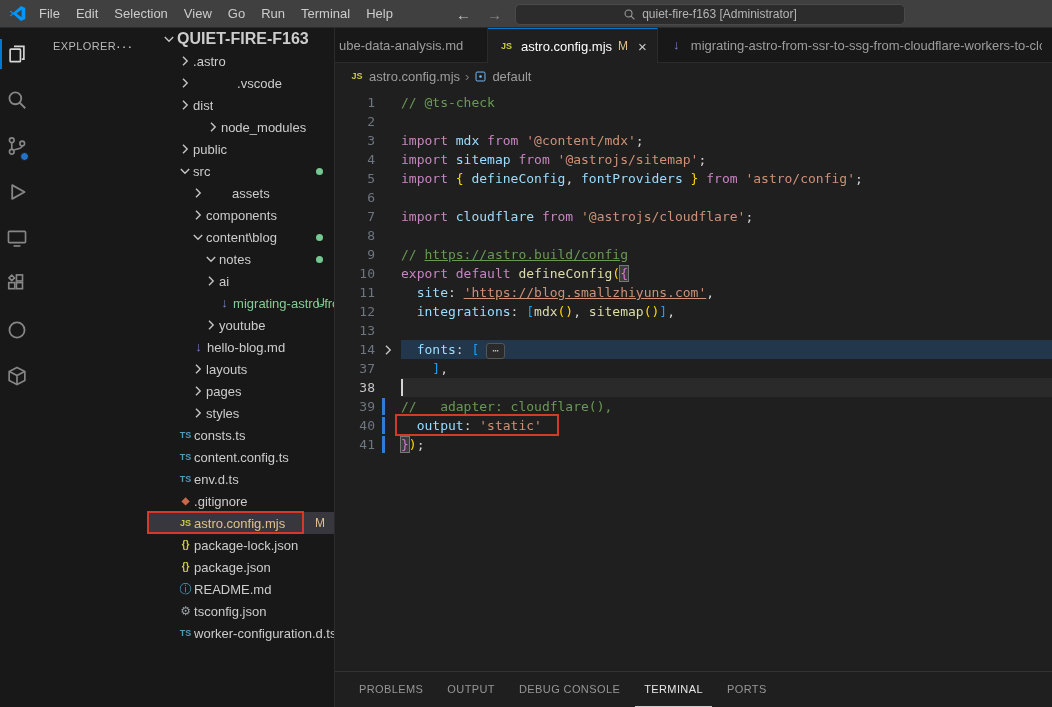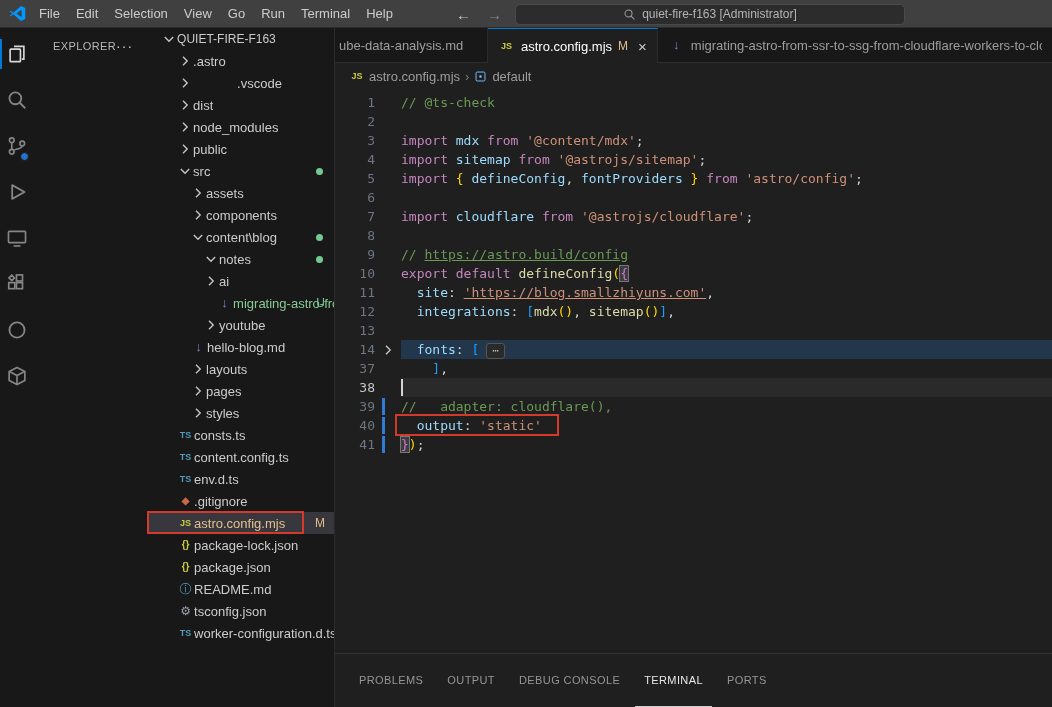--- a/index.html
+++ b/index.html
@@ -26,21 +26,21 @@
   .ab-item.active::before{content:"";position:absolute;left:0;top:8px;bottom:8px;width:2px;background:#0078d4}
   .ab-badge{position:absolute;right:4px;bottom:8px;width:9px;height:9px;border-radius:50%;background:#2472c8;border:1px solid #181818}
 
   
   .sidebar{width:302px;background:#181818;border-right:1px solid #2b2b2b;display:flex;flex:none}
   .sb-header{height:35px;display:flex;align-items:center;padding:0 14px 0 20px;color:#b9b9b9;font-size:11px;letter-spacing:.4px;flex:none}
   .sb-more{margin-left:auto;color:#cccccc;font-size:14px;letter-spacing:1px;cursor:pointer}
   .tree{flex:1;overflow:hidden}
   .row{height:22px;display:flex;align-items:center;position:relative;cursor:pointer;color:#cccccc;white-space:nowrap}
   .row.selected{background:#37373d}
-  .root-row{font-weight:400;font-size:12px;padding-left:14px}
+  .root-row{font-weight:700;font-size:16px;padding-left:14px}
   .chev{width:16px;height:16px;flex:none;display:flex;align-items:center;justify-content:center;color:#c5c5c5}
   .fi{width:17px;flex:none;text-align:center;font-weight:700;font-size:9px;line-height:16px}
   .fi.ts{color:#519aba}
   .fi.js{color:#cbcb41}
   .fi.json{color:#cbcb41;font-size:10px}
   .fi.md{color:#7a85d6;font-size:13px}
   .fi.info{color:#519aba;font-size:12px;font-weight:400}
   .fi.git{color:#c76848;font-size:10px}
   .fi.gear{color:#99a0a8;font-size:12px;font-weight:400}
   .label{overflow:hidden;text-overflow:clip}
@@ -86,21 +86,21 @@
   .tok.b1{color:#ffd700}
   .tok.b2{color:#da70d6}
   .tok.b3{color:#179fff}
   .tok.link{text-decoration:underline}
   .tok.bm{background:rgba(90,93,94,.5);box-shadow:0 0 0 1px #777}
   .pill{display:inline-block;border:1px solid #555;border-radius:3px;background:#2a2a2a;color:#bbb;padding:0 5px;margin-left:7px;font-size:11px;line-height:14px;cursor:pointer}
   .cursor{position:absolute;left:0;top:1px;width:1.5px;height:17px;background:#d4d4d4}
   .codebox{position:absolute;left:-6px;top:-2px;width:164px;height:22px;border:2px solid #d33a2c;pointer-events:none}
 
   
-  .panel{height:54px;border-top:1px solid #333;background:#1f1f1f;display:flex;align-items:stretch;padding-left:12px;flex:none}
+  .panel{height:36px;border-top:1px solid #333;background:#1f1f1f;display:flex;align-items:stretch;padding-left:12px;flex:none}
   .ptab{display:flex;align-items:center;padding:0 9px;margin:0 3px;font-size:11px;letter-spacing:.4px;color:#969696;cursor:pointer;border-bottom:1px solid transparent}
   .ptab.active{color:#e7e7e7;border-bottom:1px solid #cccccc}
 </style>
 </head>
 <body>
 
 <div class="titlebar">
   <span class="logo">
     <svg width="17" height="17" viewBox="0 0 16 16">
         <path d="M11.3.9L4.1 7.2 1.6 5.3l-.9.7 2.6 2-2.6 2 .9.7 2.5-1.9 7.2 6.3 4-1.9V2.8L11.3.9zm.6 3.5v7.2L7 8l4.9-3.6z" fill="#0098ff"></path>
@@ -217,21 +217,21 @@
           <span class="label">.vscode</span>
         </div>
         <div class="row" style="padding-left: 30px;">
           <span class="chev">
             <svg width="16" height="16" viewBox="0 0 16 16">
               <path d="M6 3.8L10.2 8 6 12.2" fill="none" stroke="currentColor" stroke-width="1.4"></path>
             </svg>
           </span>
           <span class="label">dist</span>
         </div>
-        <div class="row" style="padding-left: 30px;">
+        <div class="row" style="padding-left: 30px; justify-content: center;">
           <span class="chev">
             <svg width="16" height="16" viewBox="0 0 16 16">
               <path d="M6 3.8L10.2 8 6 12.2" fill="none" stroke="currentColor" stroke-width="1.4"></path>
             </svg>
           </span>
           <span class="label">node_modules</span>
         </div>
         <div class="row" style="padding-left: 30px;">
           <span class="chev">
             <svg width="16" height="16" viewBox="0 0 16 16">
@@ -242,21 +242,21 @@
         </div>
         <div class="row" style="padding-left: 30px;">
           <span class="chev">
             <svg width="16" height="16" viewBox="0 0 16 16">
               <path d="M3.8 6L8 10.2 12.2 6" fill="none" stroke="currentColor" stroke-width="1.4"></path>
             </svg>
           </span>
           <span class="label">src</span>
           <span class="dot"></span>
         </div>
-        <div class="row" style="padding-left: 43px;">
+        <div class="row" style="padding-left: 43px; gap: 26px;">
           <span class="chev">
             <svg width="16" height="16" viewBox="0 0 16 16">
               <path d="M6 3.8L10.2 8 6 12.2" fill="none" stroke="currentColor" stroke-width="1.4"></path>
             </svg>
           </span>
           <span class="label">assets</span>
         </div>
         <div class="row" style="padding-left: 43px;">
           <span class="chev">
             <svg width="16" height="16" viewBox="0 0 16 16">

